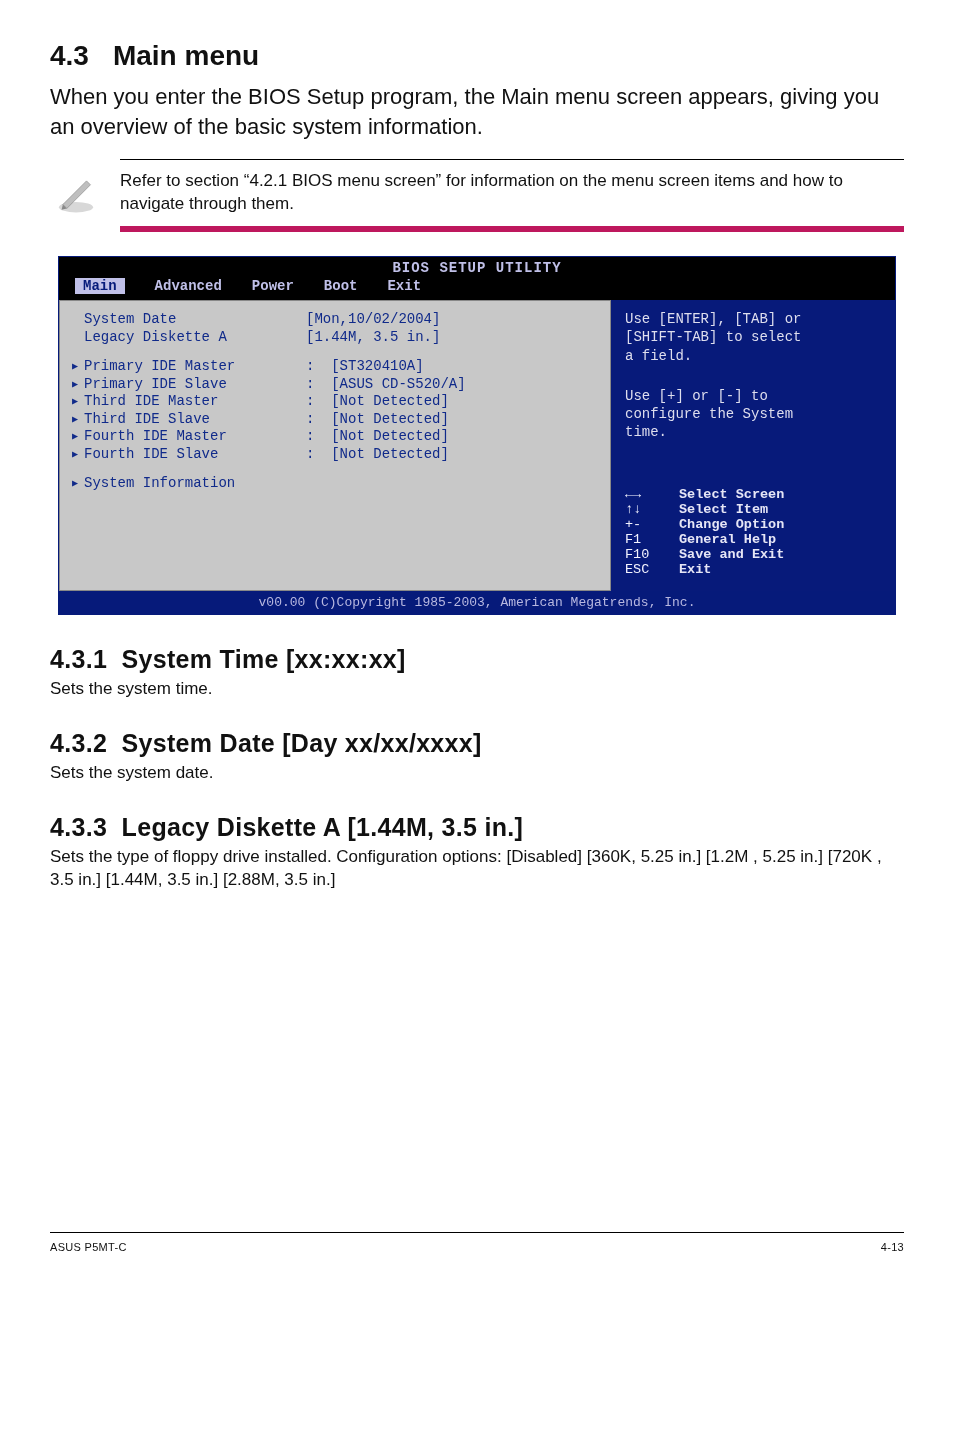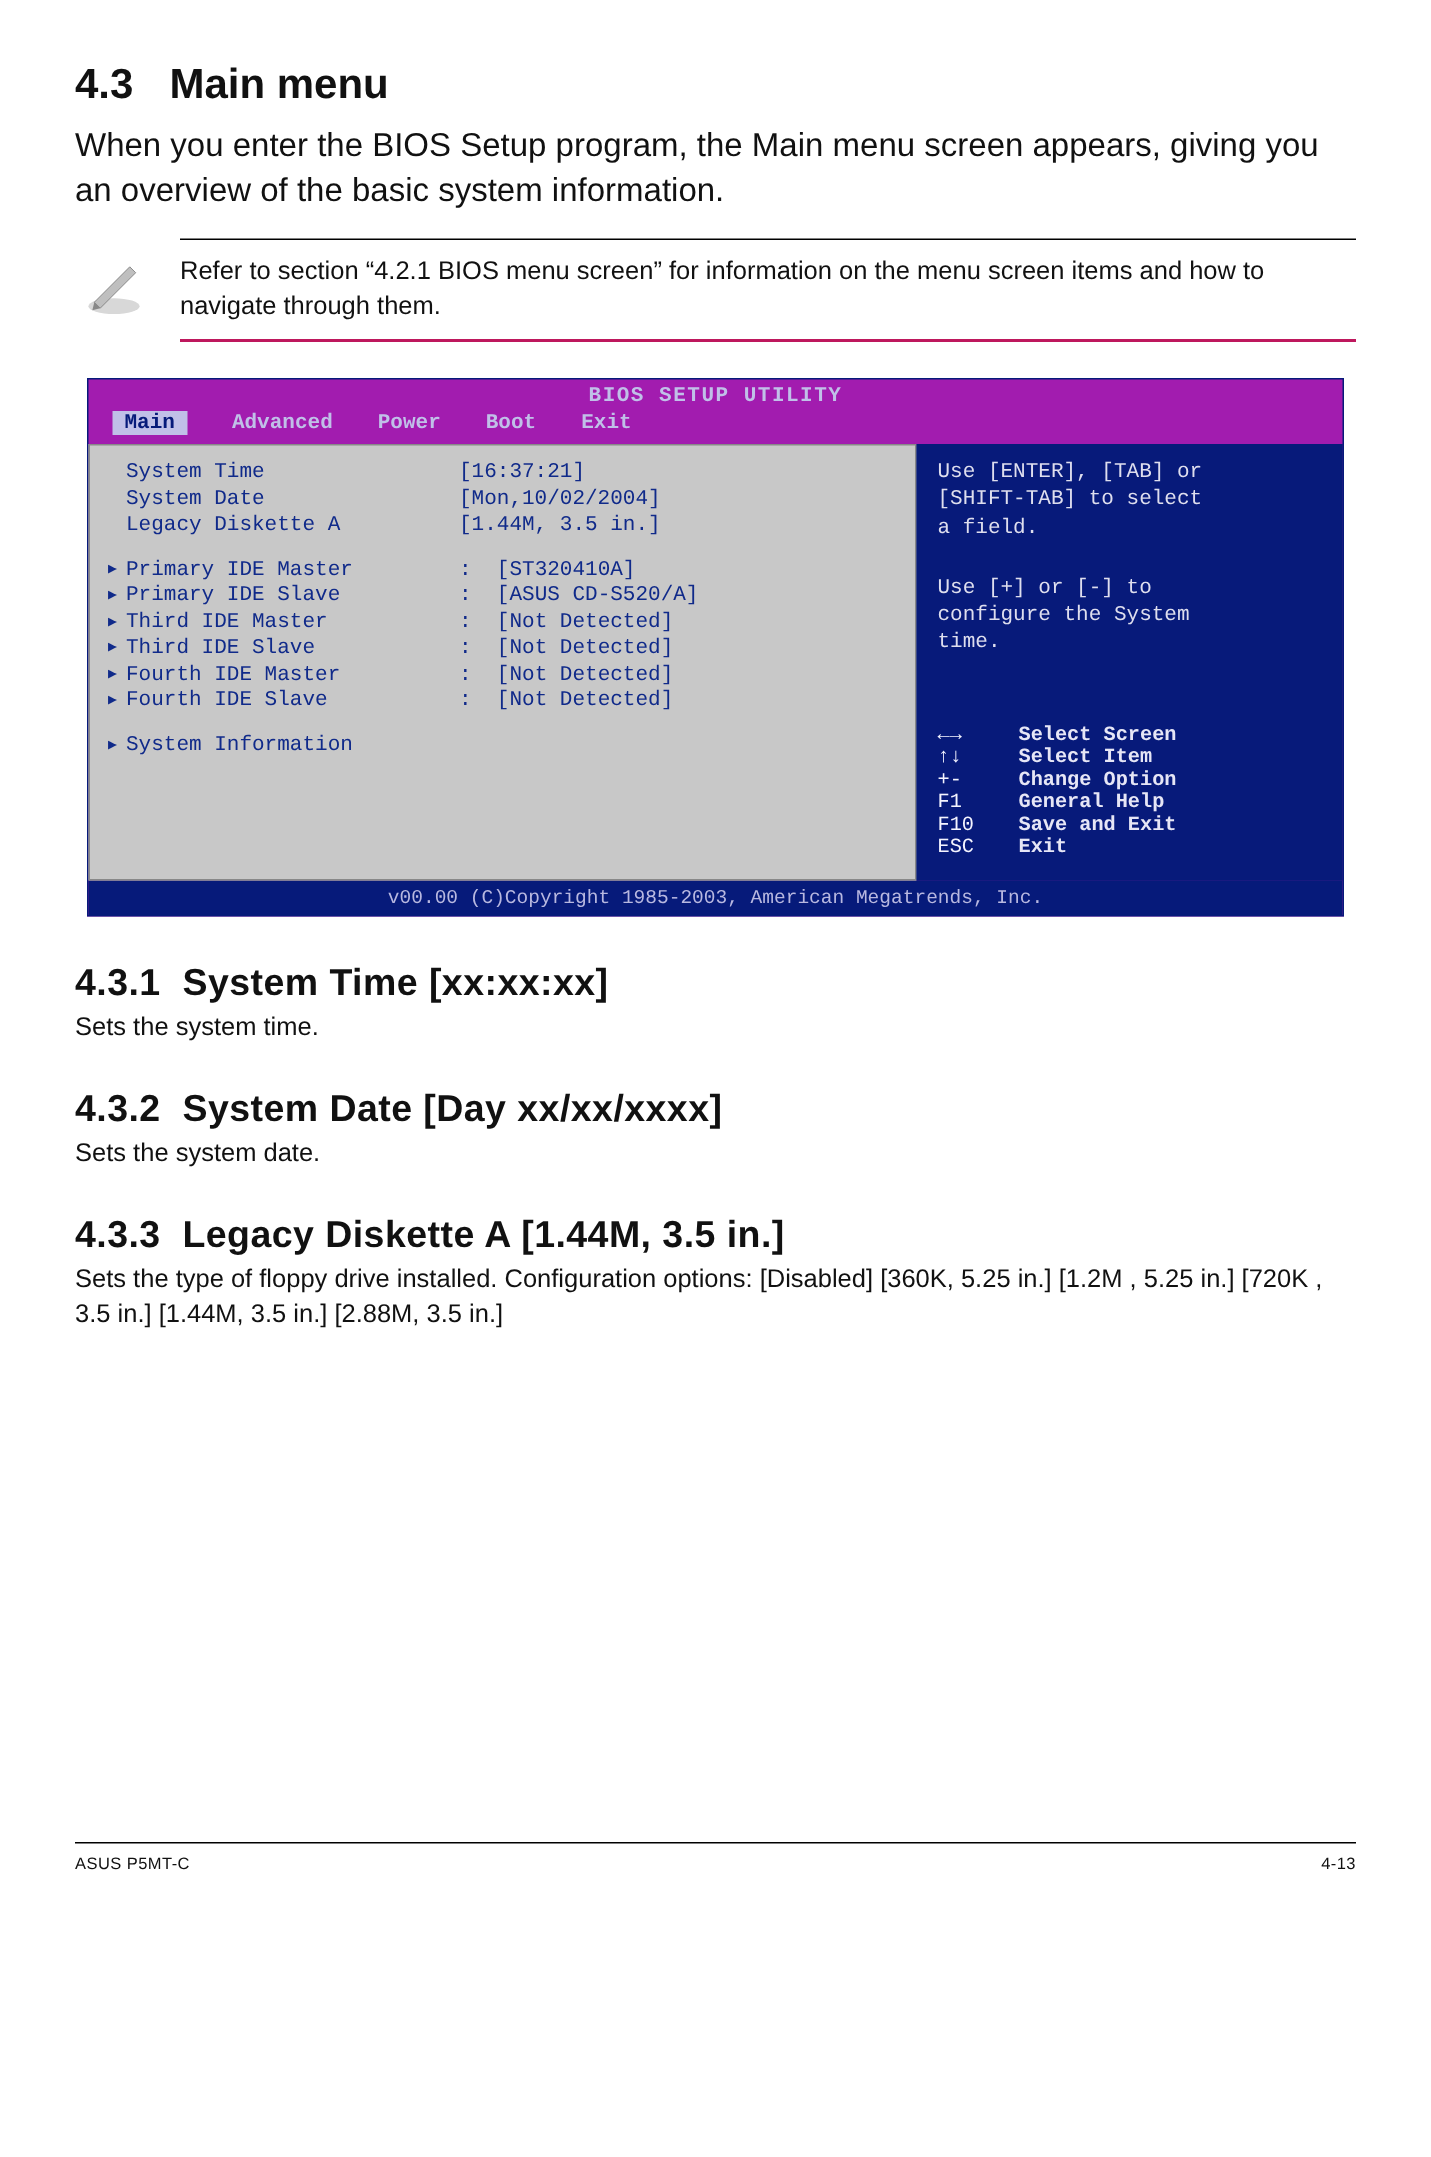--- a/index.html
+++ b/index.html
@@ -29,30 +29,30 @@
     margin-bottom: 24px;
   }
   .note-icon {
     width: 52px;
     flex: 0 0 52px;
     text-align: center;
   }
   .note-icon svg { width: 42px; height: 42px; }
   .note-text-wrap {
     border-top: 1px solid #000;
-    border-bottom: 2px solid #be185d;
+    border-bottom: 6px solid #be185d;
     padding: 10px 0;
     flex: 1;
     font-size: 17px;
     line-height: 1.35;
   }
 
   
   .bios-frame {
-    background: #a21caf;
+    background: #000000;
     color: #fff;
     width: 836px;
     margin: 0 auto 30px auto;
     font-family: "Courier New", monospace;
     font-size: 14px;
     border: 1px solid #061a7a;
   }
   .bios-titlebar {
     text-align: center;
     color: #c0c0e8;
@@ -176,25 +176,20 @@
   <div class="bios-titlebar">BIOS SETUP UTILITY</div>
   <div class="bios-menubar">
     <span class="sel">Main</span>
     <span>Advanced</span>
     <span>Power</span>
     <span>Boot</span>
     <span>Exit</span>
   </div>
   <div class="bios-body">
     <div class="bios-left">
-      <div class="bios-row">
-          <span class="spacer-ind"></span>
-          <span class="label">System Time</span>
-          <span class="val">[16:37:21]</span>
-        </div>
       <div class="bios-row">
           <span class="spacer-ind"></span>
           <span class="label">System Date</span>
           <span class="val">[Mon,10/02/2004]</span>
         </div>
       <div class="bios-row">
           <span class="spacer-ind"></span>
           <span class="label">Legacy Diskette A</span>
           <span class="val">[1.44M, 3.5 in.]</span>
         </div>

